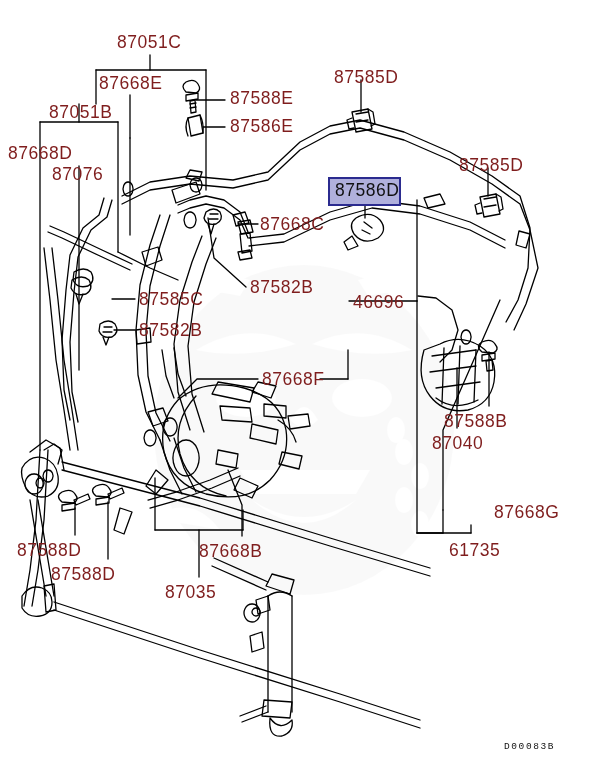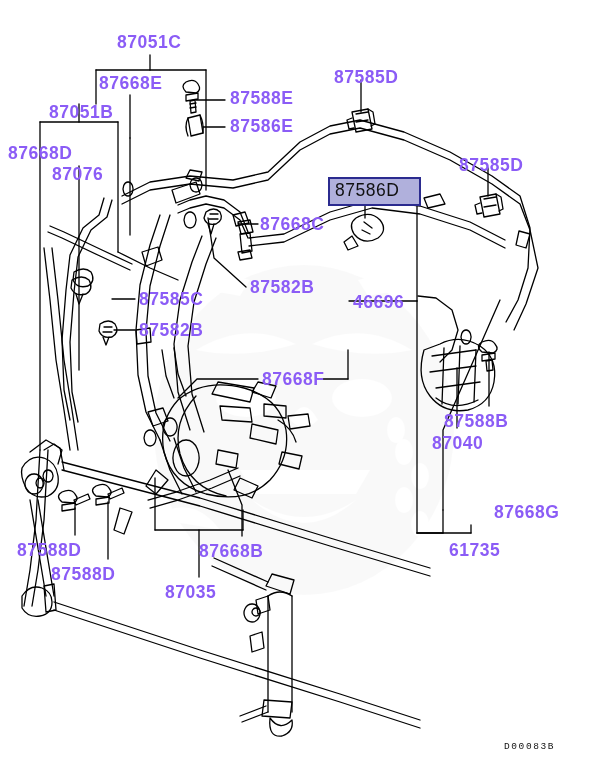--- a/index.html
+++ b/index.html
@@ -1,25 +1,25 @@
 <!DOCTYPE html>
 <html><head>
 <meta charset="utf-8">
 <style>
   html,body{margin:0;padding:0;background:#ffffff;}
   body{width:609px;height:768px;position:relative;overflow:hidden;
        font-family:"Liberation Sans","DejaVu Sans",sans-serif;}
   #stage{position:absolute;left:0;top:0;width:609px;height:768px;background:#fff;}
   #artwork{position:absolute;left:0;top:0;width:609px;height:768px;}
   #watermark{position:absolute;left:0;top:0;width:609px;height:768px;opacity:.05;}
-  .lbl{position:absolute;font-size:17.5px;letter-spacing:.5px;color:#8b5cf6;
-       white-space:nowrap;line-height:1;font-weight:700;}
+  .lbl{position:absolute;font-size:17.5px;letter-spacing:.5px;color:#7f1d1d;
+       white-space:nowrap;line-height:1;font-weight:400;}
   .hl{position:absolute;background:#b0b0dc;border:2px solid #2b2b8f;
       color:#111;font-size:17.5px;letter-spacing:.5px;line-height:1;
-      padding:3px 20px 4px 5px;white-space:nowrap;}
+      padding:3px 0 4px 5px;white-space:nowrap;}
   .diagid{position:absolute;font-family:"Liberation Mono","DejaVu Sans Mono",monospace;
           font-size:9.5px;letter-spacing:1.6px;color:#111;font-weight:400;}
 </style>
 </head>
 <body>
 
 <div id="stage">
 
   <svg id="watermark" viewBox="0 0 609 768">
     <g fill="#9a9a9a" stroke="none">

